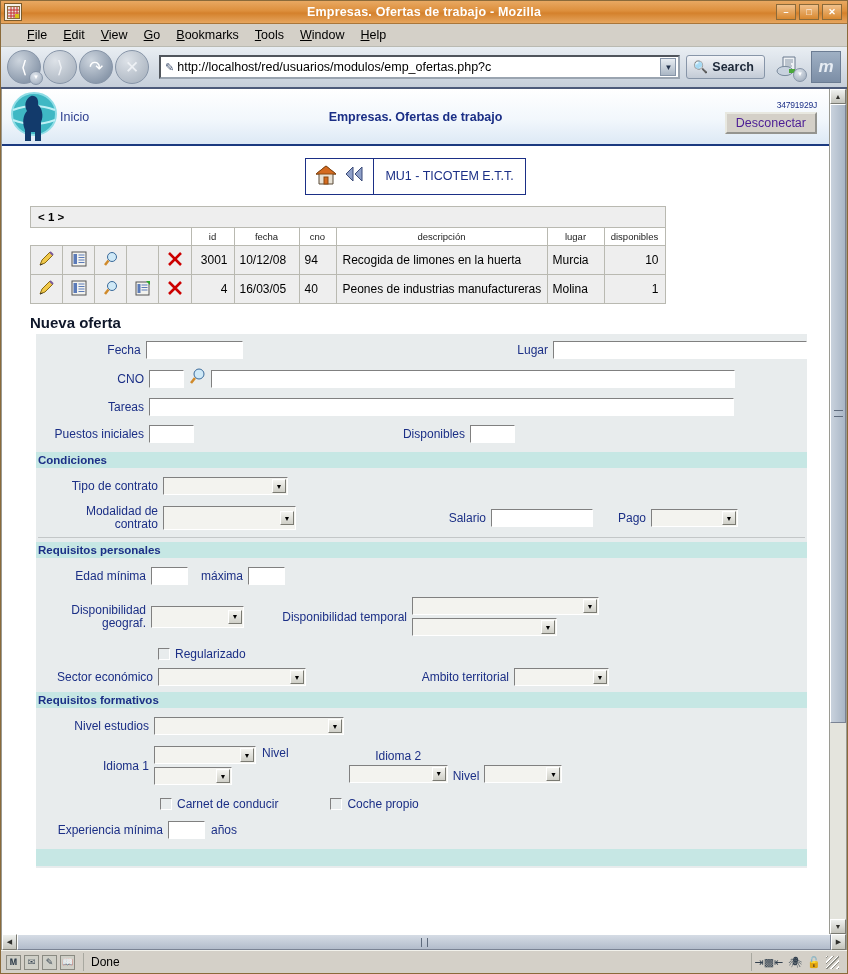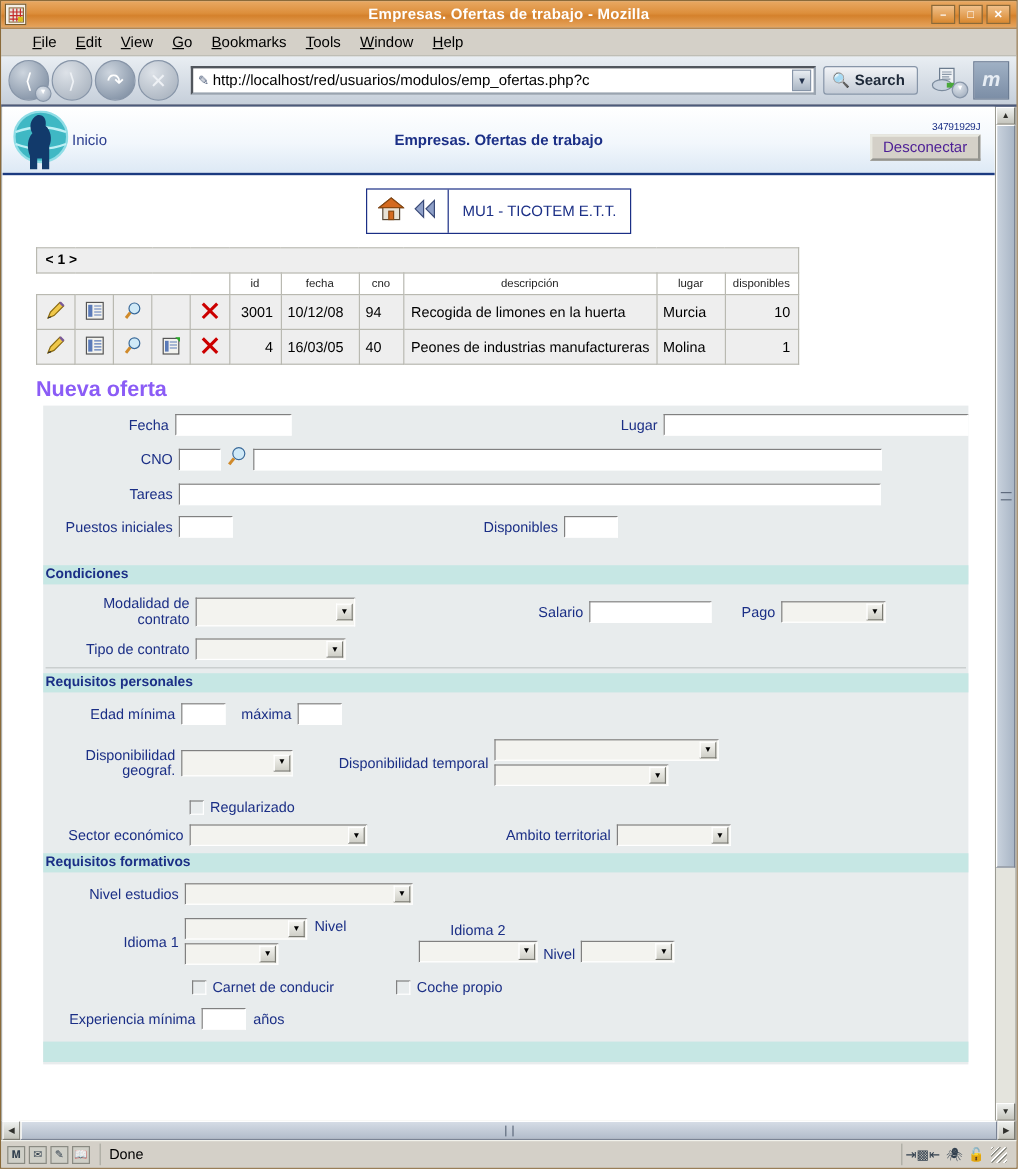--- a/index.html
+++ b/index.html
@@ -222,21 +222,21 @@
   .data-row td{
     background:#eeeeee;padding:4px 5px;font-size:12px;height:20px;
   }
   .data-row td.icon{width:20px;text-align:center;padding:2px 3px;}
   .data-row td.num{text-align:right;padding-right:6px;}
   .data-row td.ctr{text-align:left;}
   .data-row td.desc{text-align:left;padding-left:6px;white-space:nowrap;}
   .hdr-blank-left{border:none !important;background:#ffffff;}
   
   .form-title{
-    font-size:18px;font-weight:bold;color:#8b5cf6;
+    font-size:15px;font-weight:bold;color:#0f172a;
     margin:10px 0 3px 28px;
   }
   .form-body{
     margin:0 22px 0 34px;background:#e8eced;padding-bottom:2px;
   }
   .section-bar{
     background:#c6e7e4;color:#1b2f86;font-size:11.5px;font-weight:bold;
     padding:2px 0 2px 2px;
   }
   .frow{display:flex;align-items:center;}
@@ -490,43 +490,43 @@
               </svg>
           </span>
           <div class="fi" style="width:524px;"></div>
         </div>
 
         <div class="frow" style="padding-top:9px;">
           <div class="lbl" style="width:113px;">Tareas</div>
           <div class="fi" style="width:585px;"></div>
         </div>
 
-        <div class="frow" style="padding-top:9px;padding-bottom:23px;">
+        <div class="frow" style="padding-top:9px;padding-bottom:9px;">
           <div class="lbl" style="width:113px;">Puestos iniciales</div>
           <div class="fi" style="width:45px;"></div>
           <div class="lbl" style="width:276px;">Disponibles</div>
           <div class="fi" style="width:45px;"></div>
         </div>
 
         <div class="section-bar">Condiciones</div>
+        <div class="frow" style="padding-top:9px;">
+          <div class="lbl" style="width:127px;">Tipo de contrato</div>
+          <div class="sel" style="width:125px;">
+              <span class="arrow">▼</span>
+            </div>
+        </div>
         <div class="frow" style="padding-top:10px;">
           <div class="lbl l2" style="width:127px;">Modalidad de<br>contrato</div>
           <div class="sel" style="width:133px;height:24px;">
               <span class="arrow">▼</span>
             </div>
           <div class="lbl" style="width:195px;">Salario</div>
           <div class="fi" style="width:102px;"></div>
           <div class="lbl" style="width:58px;">Pago</div>
           <div class="sel" style="width:87px;">
-              <span class="arrow">▼</span>
-            </div>
-        </div>
-        <div class="frow" style="padding-top:9px;">
-          <div class="lbl" style="width:127px;">Tipo de contrato</div>
-          <div class="sel" style="width:125px;">
               <span class="arrow">▼</span>
             </div>
         </div>
         <div class="hrline"></div>
 
         <div class="section-bar">Requisitos personales</div>
         <div class="frow" style="padding-top:9px;">
           <div class="lbl" style="width:115px;">Edad mínima</div>
           <div class="fi" style="width:37px;"></div>
           <div class="lbl" style="width:60px;">máxima</div>

